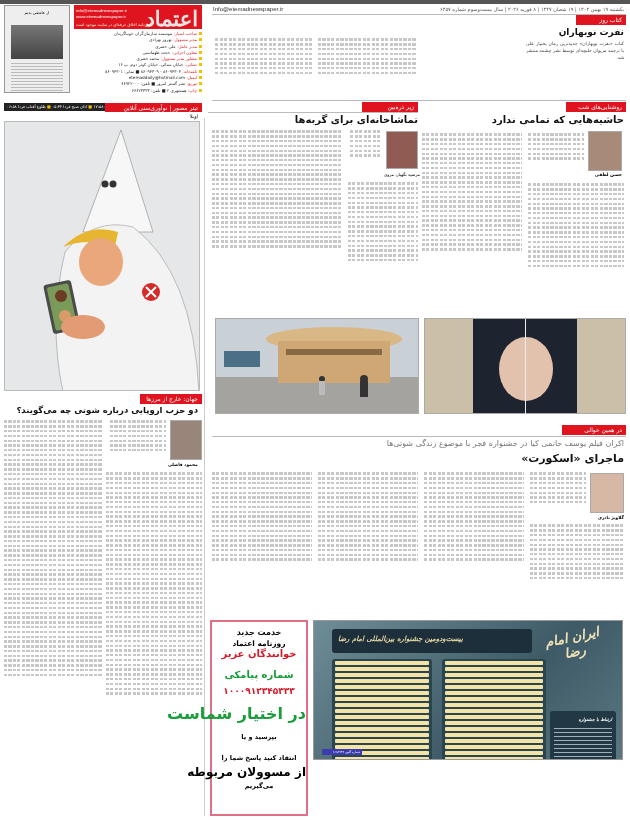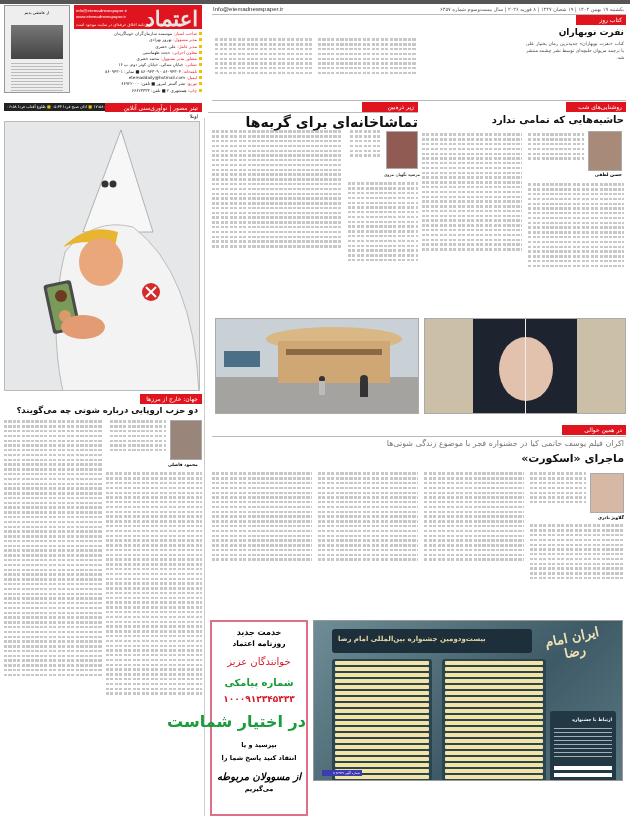--- a/index.html
+++ b/index.html
@@ -24,21 +24,21 @@
   .thumb .txtbars { margin: 4px 6px; height: 28px; background: repeating-linear-gradient(#bbb 0 1px, transparent 1px 3px); }
   .credits { position: absolute; right: 0; top: 26px; width: 128px; font-size: 4.2px; line-height: 6.3px; color: #222; }
   .credits .k { color: #e0141e; }
   .credits .bullet { display: inline-block; width: 3px; height: 3px; background: #f2c200; margin-left: 2px; }
   .prayer { left: 4px; top: 103px; width: 198px; height: 8px; background: #222; color: #fff; font-size: 4px; line-height: 8px; padding: 0 3px; white-space: nowrap; overflow: hidden; }
   .prayer .y { color: #f2c200; }
   .cartoon-box { left: 4px; top: 121px; width: 196px; height: 270px; border: 1px solid #bbb; background: #e9e9e9; overflow: hidden; }
   .photo { background: #ccc; border: 1px solid #aaa; }
   .ad-box { left: 210px; top: 620px; width: 98px; height: 196px; border: 2px solid #e07088; background: #fff; text-align: center; }
   .ad-box div { white-space: nowrap; }
-  .poster { left: 313px; top: 620px; width: 310px; height: 161px; background: linear-gradient(135deg,#6f8d96,#3d5a66 60%,#5b7782); overflow: hidden; border: 1px solid #999; }
+  .poster { left: 313px; top: 620px; width: 310px; height: 140px; background: linear-gradient(135deg,#6f8d96,#3d5a66 60%,#5b7782); overflow: hidden; border: 1px solid #999; font-style: italic; }
   .poster .hdr { position: absolute; right: 90px; left: 18px; top: 8px; height: 24px; background: #1c2f3a; border-radius: 3px; color: #e6d7a3; font-size: 5px; }
   .poster .tbl { position: absolute; background: #2a4450; border-radius: 3px; }
   .poster .row { height: 4px; background: #f4e4a4; margin: 2px 3px; border-radius: 1px; }
   .poster .side { position: absolute; right: 6px; top: 90px; width: 66px; height: 100px; background: #223844; border-radius: 3px; }
   .poster .ribbon { position: absolute; right: 12px; top: 8px; width: 66px; height: 64px; color: #f1e3b6; font-size: 13px; font-weight: bold; transform: rotate(-12deg); text-align: center; font-family: "DejaVu Serif", serif; }
   .poster .tag { position: absolute; left: 8px; bottom: 4px; height: 6px; width: 40px; background: #3c3cb0; color: #fff; font-size: 3px; line-height: 6px; padding: 0 2px; direction: rtl; }
 </style>
 </head>
 <body>
 
@@ -189,21 +189,21 @@
     <i class="ln"></i>
     <i class="ln"></i>
   </div>
 <div class="abs photo" style="left:424px;top:318px;width:202px;height:96px;background:linear-gradient(90deg,#cbbfa8 0 24%,#1e2330 24% 76%,#cbbfa8 76%);">
   <div style="position:absolute;left:74px;top:18px;width:54px;height:64px;border-radius:50%;background:#e3c2ad;"></div>
   <div style="position:absolute;left:100px;top:0;width:1px;height:96px;background:#eee;"></div>
 </div>
 
 <div class="abs red-tag" style="right:212px;top:102px;width:56px;">زیر ذره‌بین</div>
 <div class="abs hr" style="right:212px;width:210px;top:112px;"></div>
-<div class="abs headline" style="right:212px;top:114px;font-size:14px;">تماشاخانه‌ای برای گربه‌ها</div>
+<div class="abs headline" style="right:212px;top:114px;font-size:10px;">تماشاخانه‌ای برای گربه‌ها</div>
 <div class="abs photo" style="right:212px;top:131px;width:32px;height:38px;background:#8f5b52;"></div>
 <div class="abs" style="right:210px;top:172px;font-size:4.3px;">مرضیه نگهبان مروی</div>
 <div class="abs txt" style="right:248px;top:128px;width:32px;height:48px;">
     <i class="ln"></i>
     <i class="ln"></i>
     <i class="ln"></i>
     <i class="ln"></i>
     <i class="ln"></i>
     <i class="ln"></i>
   </div>
@@ -475,27 +475,27 @@
     <i class="ln"></i>
     <i class="ln"></i>
     <i class="ln"></i>
     <i class="ln"></i>
     <i class="ln"></i>
   </div>
 
 <div class="abs ad-box">
   <div style="font-size:8px;font-weight:bold;margin-top:6px;">خدمت جدید</div>
   <div style="font-size:7.5px;font-weight:bold;margin-top:2px;">روزنامه اعتماد</div>
-  <div style="font-size:10px;font-weight:normal;color:#d61a2a;margin-top:8px;">خوانندگان عزیز</div>
+  <div style="font-size:10px;font-weight:bold;color:#d61a2a;margin-top:0;">خوانندگان عزیز</div>
   <div style="font-size:10px;font-weight:bold;color:#1a9c3a;margin-top:10px;">شماره پیامکی</div>
   <div style="font-size:9px;font-weight:bold;color:#d61a2a;margin-top:6px;text-align:center;">۱۰۰۰۹۱۲۳۴۵۳۳۳</div>
   <div style="font-size:16px;font-weight:bold;color:#1a9c3a;margin-top:8px;">در اختیار شماست</div>
   <div style="font-size:6.5px;font-weight:bold;margin-top:10px;">بپرسید و یا</div>
-  <div style="font-size:6.5px;font-weight:bold;margin-top:5px;">انتقاد کنید پاسخ شما را</div>
-  <div style="font-size:10px;font-weight:bold;margin-top:9px;font-style:italic;">از مسوولان مربوطه</div>
+  <div style="font-size:6.5px;font-weight:bold;margin-top:13px;">انتقاد کنید پاسخ شما را</div>
+  <div style="font-size:12px;font-weight:bold;margin-top:3px;">از مسوولان مربوطه</div>
   <div style="font-size:6.5px;font-weight:bold;margin-top:3px;">می‌گیریم</div>
 </div>
 
 <div class="abs poster">
   <div class="hdr">
     <div style="position:absolute;left:6px;top:6px;font-size:7px;font-weight:bold;white-space:nowrap;">بیست‌ودومین جشنواره بین‌المللی امام رضا</div>
   </div>
   <div class="ribbon">ایران امام رضا</div>
   <div class="tbl" style="left:18px;top:38px;width:100px;height:150px;">
     <div class="row"></div>

